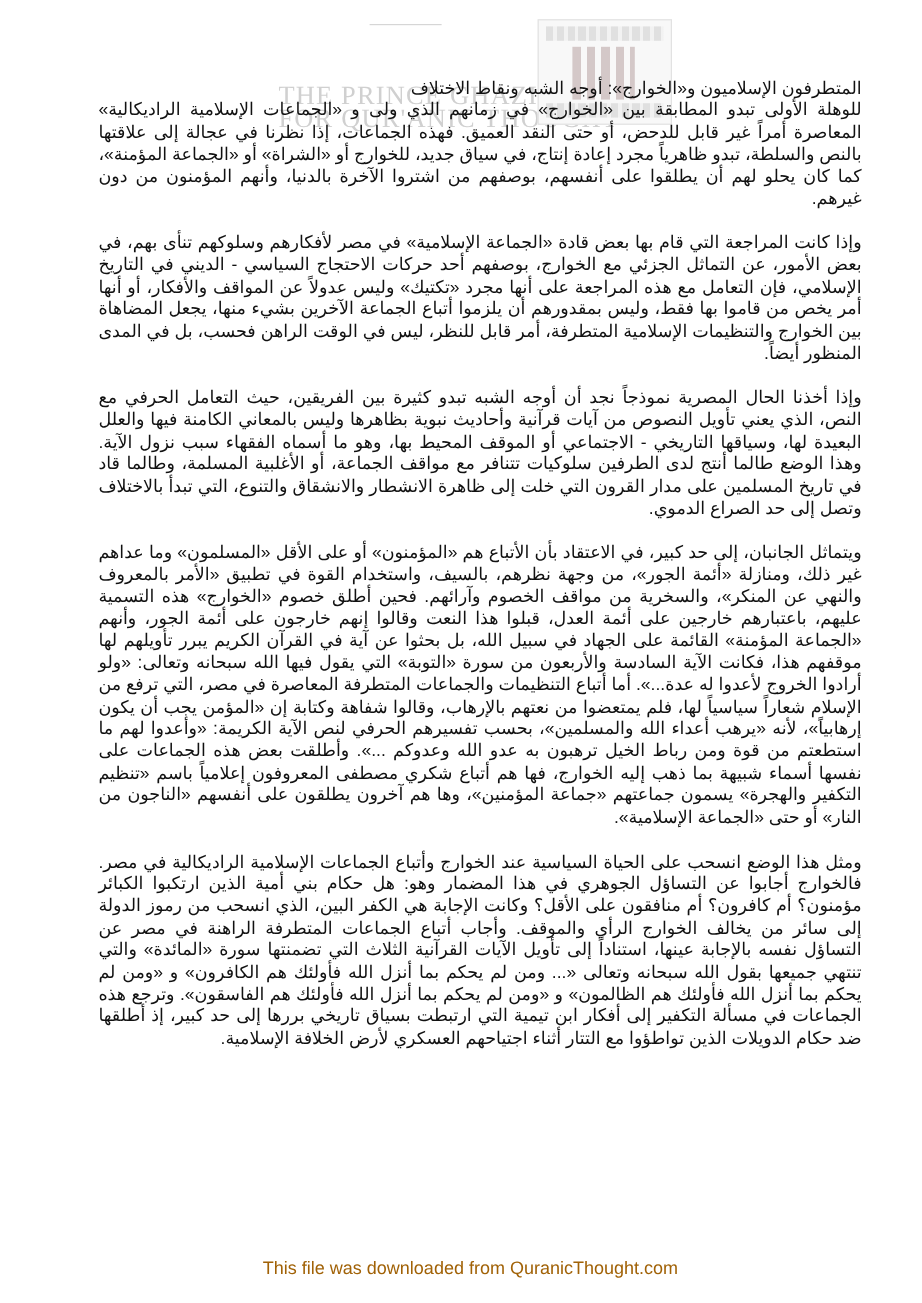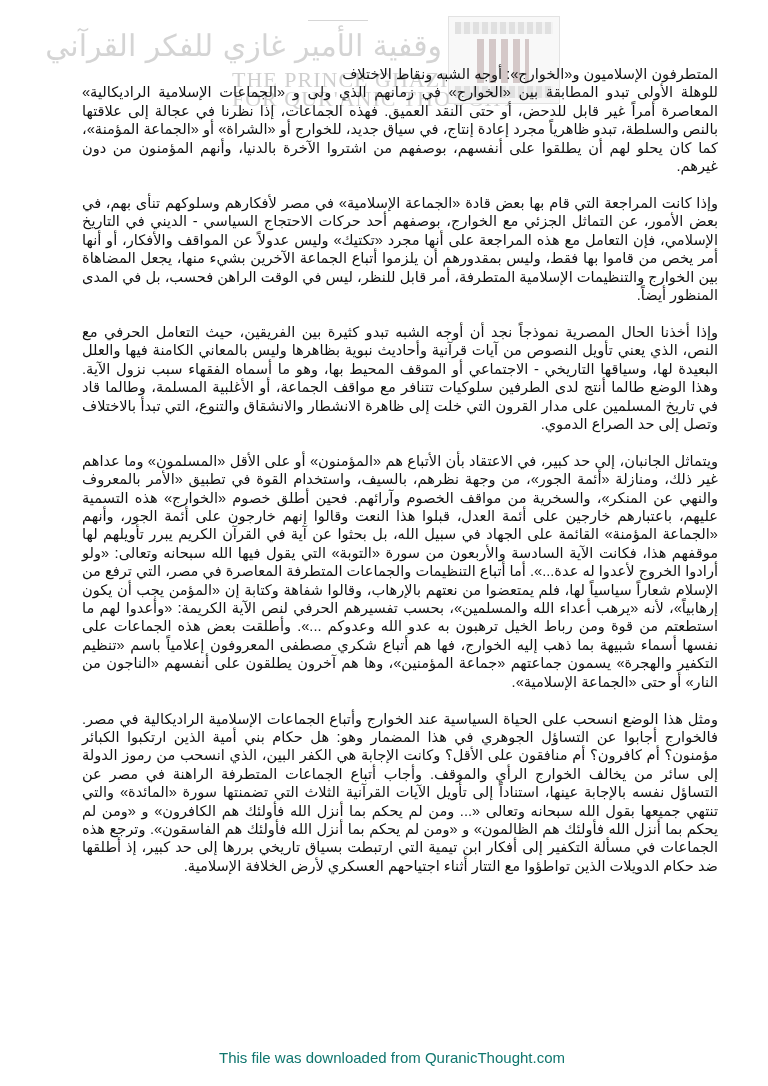--- a/index.html
+++ b/index.html
@@ -13,28 +13,27 @@
   .logo-emblem { position: absolute; left: 220px; top: 4px; width: 110px; height: 86px; border: 1px solid #e2e2e2; background: #f8f8f8; }
   .logo-emblem .inner { position: absolute; left: 28px; top: 22px; width: 52px; height: 44px; background: repeating-linear-gradient(90deg, #d4c8c8 0 7px, #f8f8f8 7px 12px); }
   .logo-emblem .band { position: absolute; left: 6px; right: 6px; height: 12px; background: repeating-linear-gradient(90deg, #e0e0e0 0 6px, #f2f2f2 6px 9px); }
   .logo-emblem .band.top { top: 5px; }
   .logo-emblem .band.bot { bottom: 5px; }
 
   .article { position: absolute; left: 82px; top: 65px; width: 636px; direction: rtl; text-align: justify; font-size: 14.6px; line-height: 18.4px; }
   .hdr-line { text-align: right; margin: 0; }
   .author { margin: 2px 0 0 0; }
   .para { margin: 0 0 18.5px 0; text-align-last: right; }
-  .footer { position: absolute; left: 0; right: 0; top: 1049px; text-align: center; font-size: 15px; color: #0f766e; padding-left: 16px; }
+  .footer { position: absolute; left: 0; right: 0; top: 1049px; text-align: center; font-size: 15px; color: #a16207; padding-left: 16px; }
 </style>
 </head>
 <body>
 
 <div class="logo">
   <div class="logo-ornament"></div>
-  <div class="logo-ar">وقفية الأمير غازي للفكر القرآني</div>
   <div class="logo-en l1">THE PRINCE GHAZI TRUST</div>
   <div class="logo-en l2">FOR QUR'ANIC THOUGHT</div>
   <div class="logo-emblem">
     <div class="band top"></div>
     <div class="inner"></div>
     <div class="band bot"></div>
   </div>
 </div>
 
 <div class="article">

